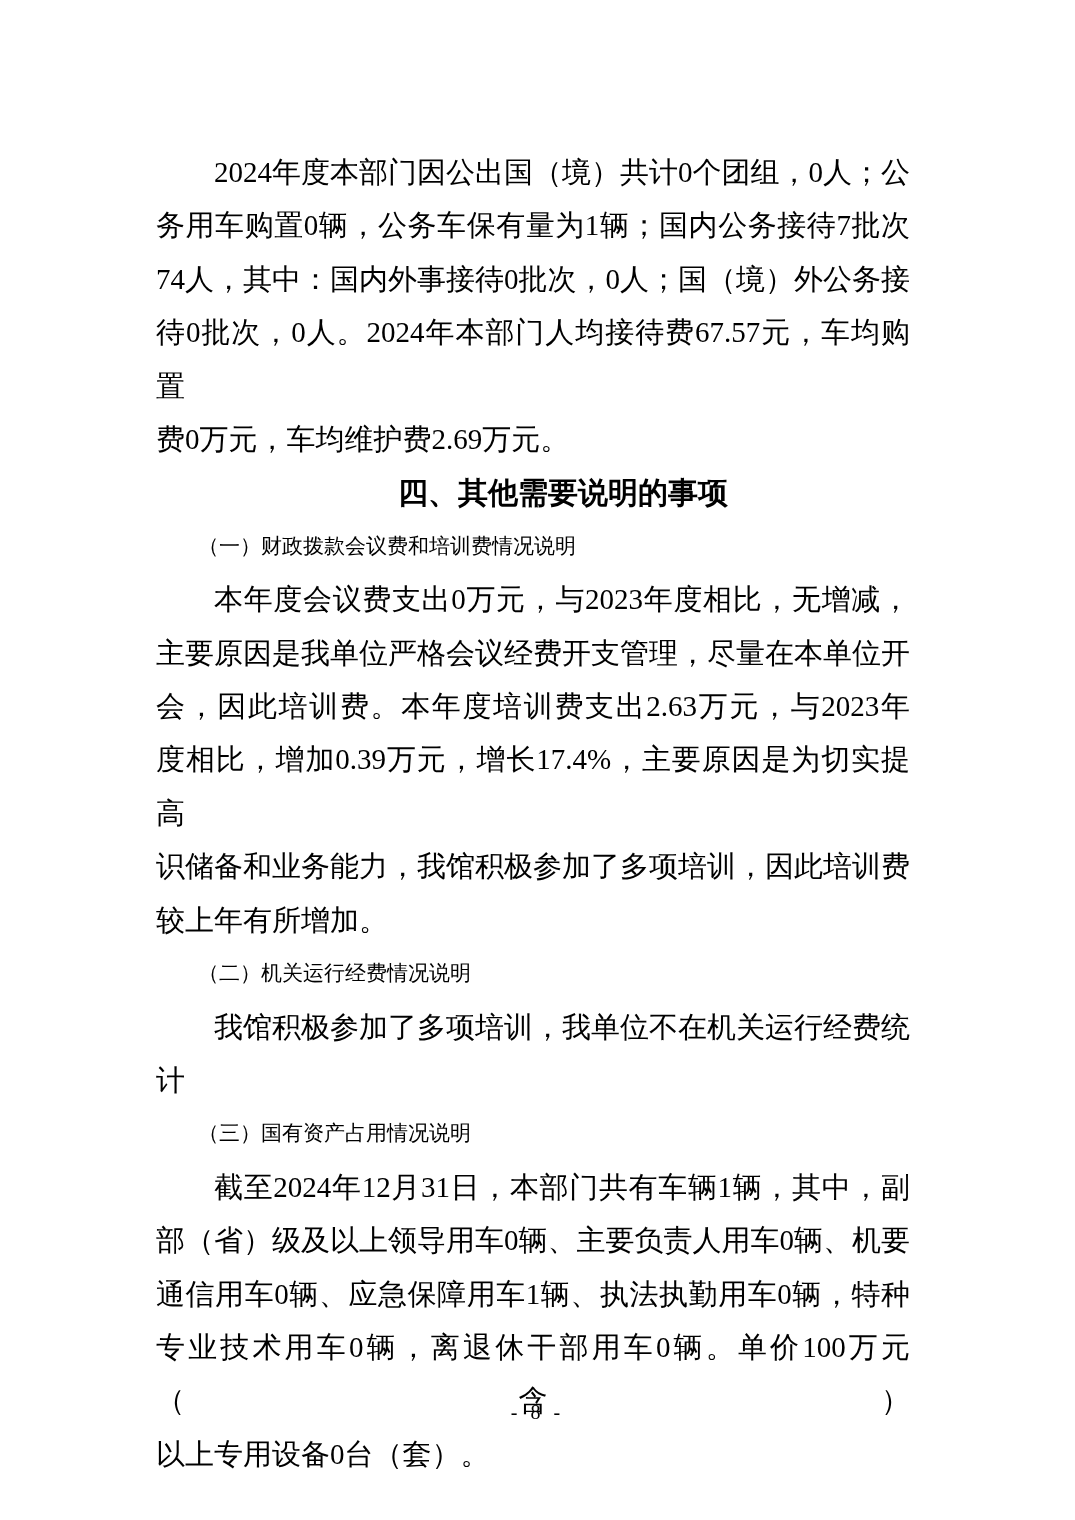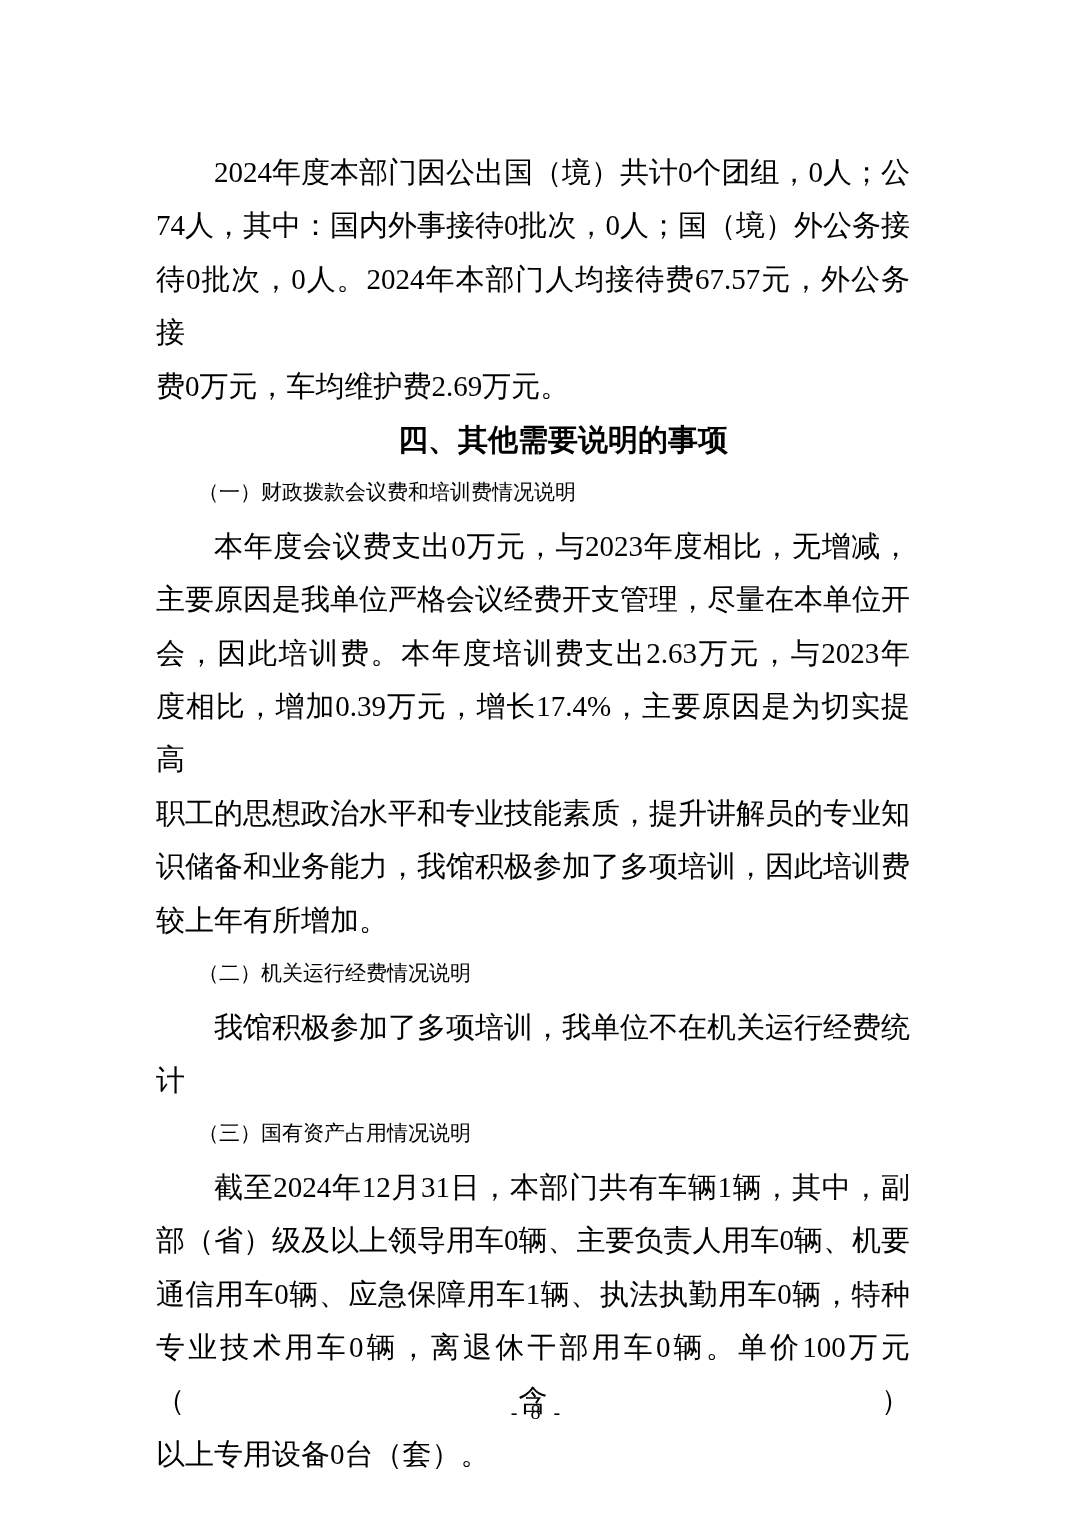--- a/index.html
+++ b/index.html
@@ -55,32 +55,32 @@
     letter-spacing: 4px;
   }
 </style>
 </head>
 <body>
 
 <div class="page">
   <div class="content">
     <div class="block para">
         <div class="line">2024年度本部门因公出国（境）共计0个团组，0人；公</div>
+        <div class="line">务用车购置0辆，公务车保有量为1辆；国内公务接待7批次</div>
         <div class="line">74人，其中：国内外事接待0批次，0人；国（境）外公务接</div>
-        <div class="line">待0批次，0人。2024年本部门人均接待费67.57元，外公务接</div>
+        <div class="line">待0批次，0人。2024年本部门人均接待费67.57元，车均购置</div>
         <div class="line">费0万元，车均维护费2.69万元。</div>
       </div>
     <div class="block heading1">四、其他需要说明的事项</div>
     <div class="block heading2">（一）财政拨款会议费和培训费情况说明</div>
     <div class="block para">
         <div class="line">本年度会议费支出0万元，与2023年度相比，无增减，</div>
         <div class="line">主要原因是我单位严格会议经费开支管理，尽量在本单位开</div>
         <div class="line">会，因此培训费。本年度培训费支出2.63万元，与2023年</div>
         <div class="line">度相比，增加0.39万元，增长17.4%，主要原因是为切实提高</div>
-        <div class="line">职工的思想政治水平和专业技能素质，提升讲解员的专业知</div>
         <div class="line">识储备和业务能力，我馆积极参加了多项培训，因此培训费</div>
         <div class="line">较上年有所增加。</div>
       </div>
     <div class="block heading2">（二）机关运行经费情况说明</div>
     <div class="block para">
         <div class="line">我馆积极参加了多项培训，我单位不在机关运行经费统计</div>
       </div>
     <div class="block heading2">（三）国有资产占用情况说明</div>
     <div class="block para">
         <div class="line">截至2024年12月31日，本部门共有车辆1辆，其中，副</div>

